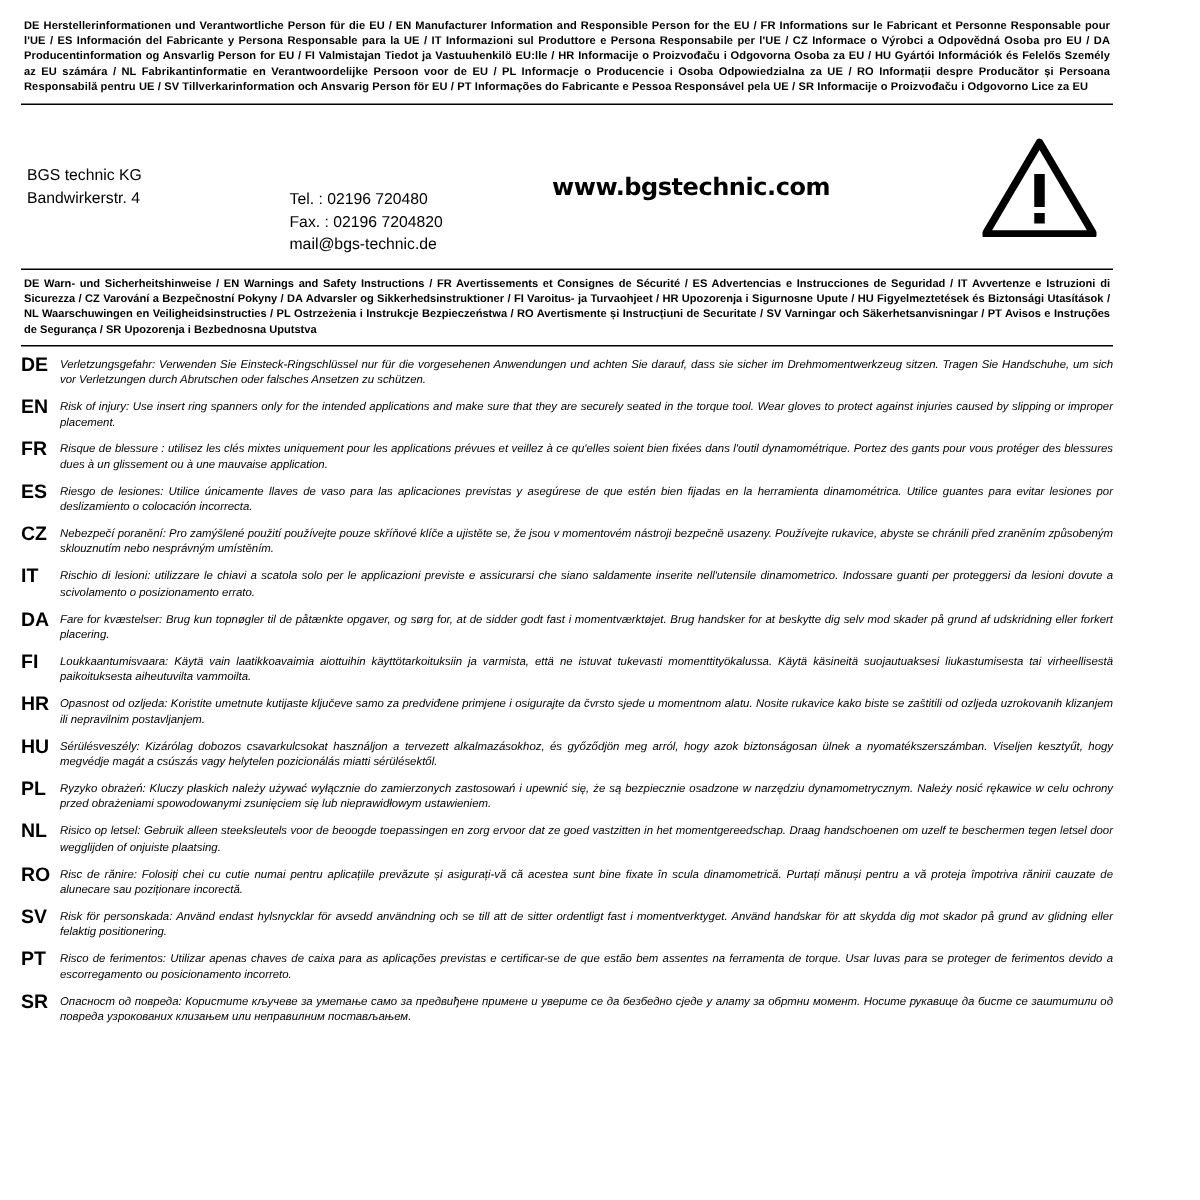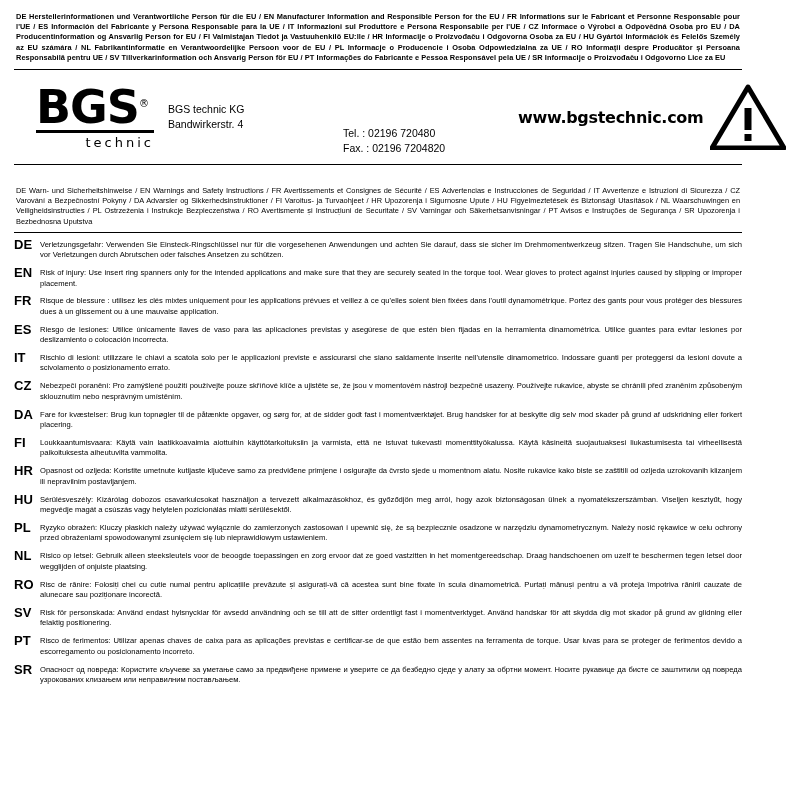--- a/index.html
+++ b/index.html
@@ -101,23 +101,22 @@
     display: flex;
     justify-content: center;
     align-items: center;
   }
 
   
   .warn-title {
     font-size: 7.4px;
     line-height: 10.2px;
     text-align: justify;
-    font-weight: normal;
+    font-weight: bold;
     padding: 4px 2px 5px 2px;
-    margin-top: 17px;
   }
 
   
   .lang-table {
     width: 100%;
     border-collapse: collapse;
     margin-top: 7px;
   }
   .lang-table td {
     vertical-align: top;
@@ -128,49 +127,44 @@
     font-size: 13px;
     font-weight: bold;
     padding-left: 2px;
     line-height: 10.4px;
   }
   .lang-text {
     font-size: 7.6px;
     line-height: 10.4px;
     text-align: justify;
     padding-right: 4px;
+    font-style: italic;
   }
 </style>
 </head>
 <body>
 
 <div class="page">
 
   <div class="top-header">DE Herstellerinformationen und Verantwortliche Person für die EU / EN Manufacturer Information and Responsible Person for the EU / FR Informations sur le Fabricant et Personne Responsable pour l'UE / ES Información del Fabricante y Persona Responsable para la UE / IT Informazioni sul Produttore e Persona Responsabile per l'UE / CZ Informace o Výrobci a Odpovědná Osoba pro EU / DA Producentinformation og Ansvarlig Person for EU / FI Valmistajan Tiedot ja Vastuuhenkilö EU:lle / HR Informacije o Proizvođaču i Odgovorna Osoba za EU / HU Gyártói Információk és Felelős Személy az EU számára / NL Fabrikantinformatie en Verantwoordelijke Persoon voor de EU / PL Informacje o Producencie i Osoba Odpowiedzialna za UE / RO Informații despre Producător și Persoana Responsabilă pentru UE / SV Tillverkarinformation och Ansvarig Person för EU / PT Informações do Fabricante e Pessoa Responsável pela UE / SR Informacije o Proizvođaču i Odgovorno Lice za EU</div>
 
   <hr class="hr-rule">
 
   <div class="company-block">
 
-    <div class="logo-wrap">
-      <div class="logo-bgs">
-        <span>BGS</span><span class="reg">®</span>
-      </div>
-      <div class="logo-rule"></div>
-      <div class="logo-technic">technic</div>
-    </div>
 
     <div class="addr">
       <div>BGS technic KG</div>
       <div>Bandwirkerstr. 4</div>
     </div>
 
     <div class="contact">
       <div>Tel. :  02196 720480</div>
       <div>Fax. :  02196 7204820</div>
+      <div>mail@bgs-technic.de</div>
     </div>
 
     <div class="website">www.bgstechnic.com</div>
 
     <div class="warn-tri">
       <svg width="76" height="66" viewBox="0 0 76 66" aria-hidden="true">
         <polygon points="38,3 74,64 2,64" fill="#ffffff" stroke="#000000" stroke-width="5" stroke-linejoin="round"></polygon>
         <rect x="34.5" y="24" width="7" height="22" fill="#000000"></rect>
         <rect x="34.5" y="50" width="7" height="7" fill="#000000"></rect>
       </svg>
@@ -196,28 +190,28 @@
       </tr>
       <tr>
         <td class="lang-code">FR</td>
         <td class="lang-text">Risque de blessure : utilisez les clés mixtes uniquement pour les applications prévues et veillez à ce qu'elles soient bien fixées dans l'outil dynamométrique. Portez des gants pour vous protéger des blessures dues à un glissement ou à une mauvaise application.</td>
       </tr>
       <tr>
         <td class="lang-code">ES</td>
         <td class="lang-text">Riesgo de lesiones: Utilice únicamente llaves de vaso para las aplicaciones previstas y asegúrese de que estén bien fijadas en la herramienta dinamométrica. Utilice guantes para evitar lesiones por deslizamiento o colocación incorrecta.</td>
       </tr>
       <tr>
+        <td class="lang-code">CZ</td>
+        <td class="lang-text">Nebezpečí poranění: Pro zamýšlené použití používejte pouze skříňové klíče a ujistěte se, že jsou v momentovém nástroji bezpečně usazeny. Používejte rukavice, abyste se chránili před zraněním způsobeným sklouznutím nebo nesprávným umístěním.</td>
+      </tr>
+      <tr>
         <td class="lang-code">IT</td>
         <td class="lang-text">Rischio di lesioni: utilizzare le chiavi a scatola solo per le applicazioni previste e assicurarsi che siano saldamente inserite nell'utensile dinamometrico. Indossare guanti per proteggersi da lesioni dovute a scivolamento o posizionamento errato.</td>
       </tr>
       <tr>
-        <td class="lang-code">CZ</td>
-        <td class="lang-text">Nebezpečí poranění: Pro zamýšlené použití používejte pouze skříňové klíče a ujistěte se, že jsou v momentovém nástroji bezpečně usazeny. Používejte rukavice, abyste se chránili před zraněním způsobeným sklouznutím nebo nesprávným umístěním.</td>
-      </tr>
-      <tr>
         <td class="lang-code">DA</td>
         <td class="lang-text">Fare for kvæstelser: Brug kun topnøgler til de påtænkte opgaver, og sørg for, at de sidder godt fast i momentværktøjet. Brug handsker for at beskytte dig selv mod skader på grund af udskridning eller forkert placering.</td>
       </tr>
       <tr>
         <td class="lang-code">FI</td>
         <td class="lang-text">Loukkaantumisvaara: Käytä vain laatikkoavaimia aiottuihin käyttötarkoituksiin ja varmista, että ne istuvat tukevasti momenttityökalussa. Käytä käsineitä suojautuaksesi liukastumisesta tai virheellisestä paikoituksesta aiheutuvilta vammoilta.</td>
       </tr>
       <tr>
         <td class="lang-code">HR</td>
         <td class="lang-text">Opasnost od ozljeda: Koristite umetnute kutijaste ključeve samo za predviđene primjene i osigurajte da čvrsto sjede u momentnom alatu. Nosite rukavice kako biste se zaštitili od ozljeda uzrokovanih klizanjem ili nepravilnim postavljanjem.</td>

